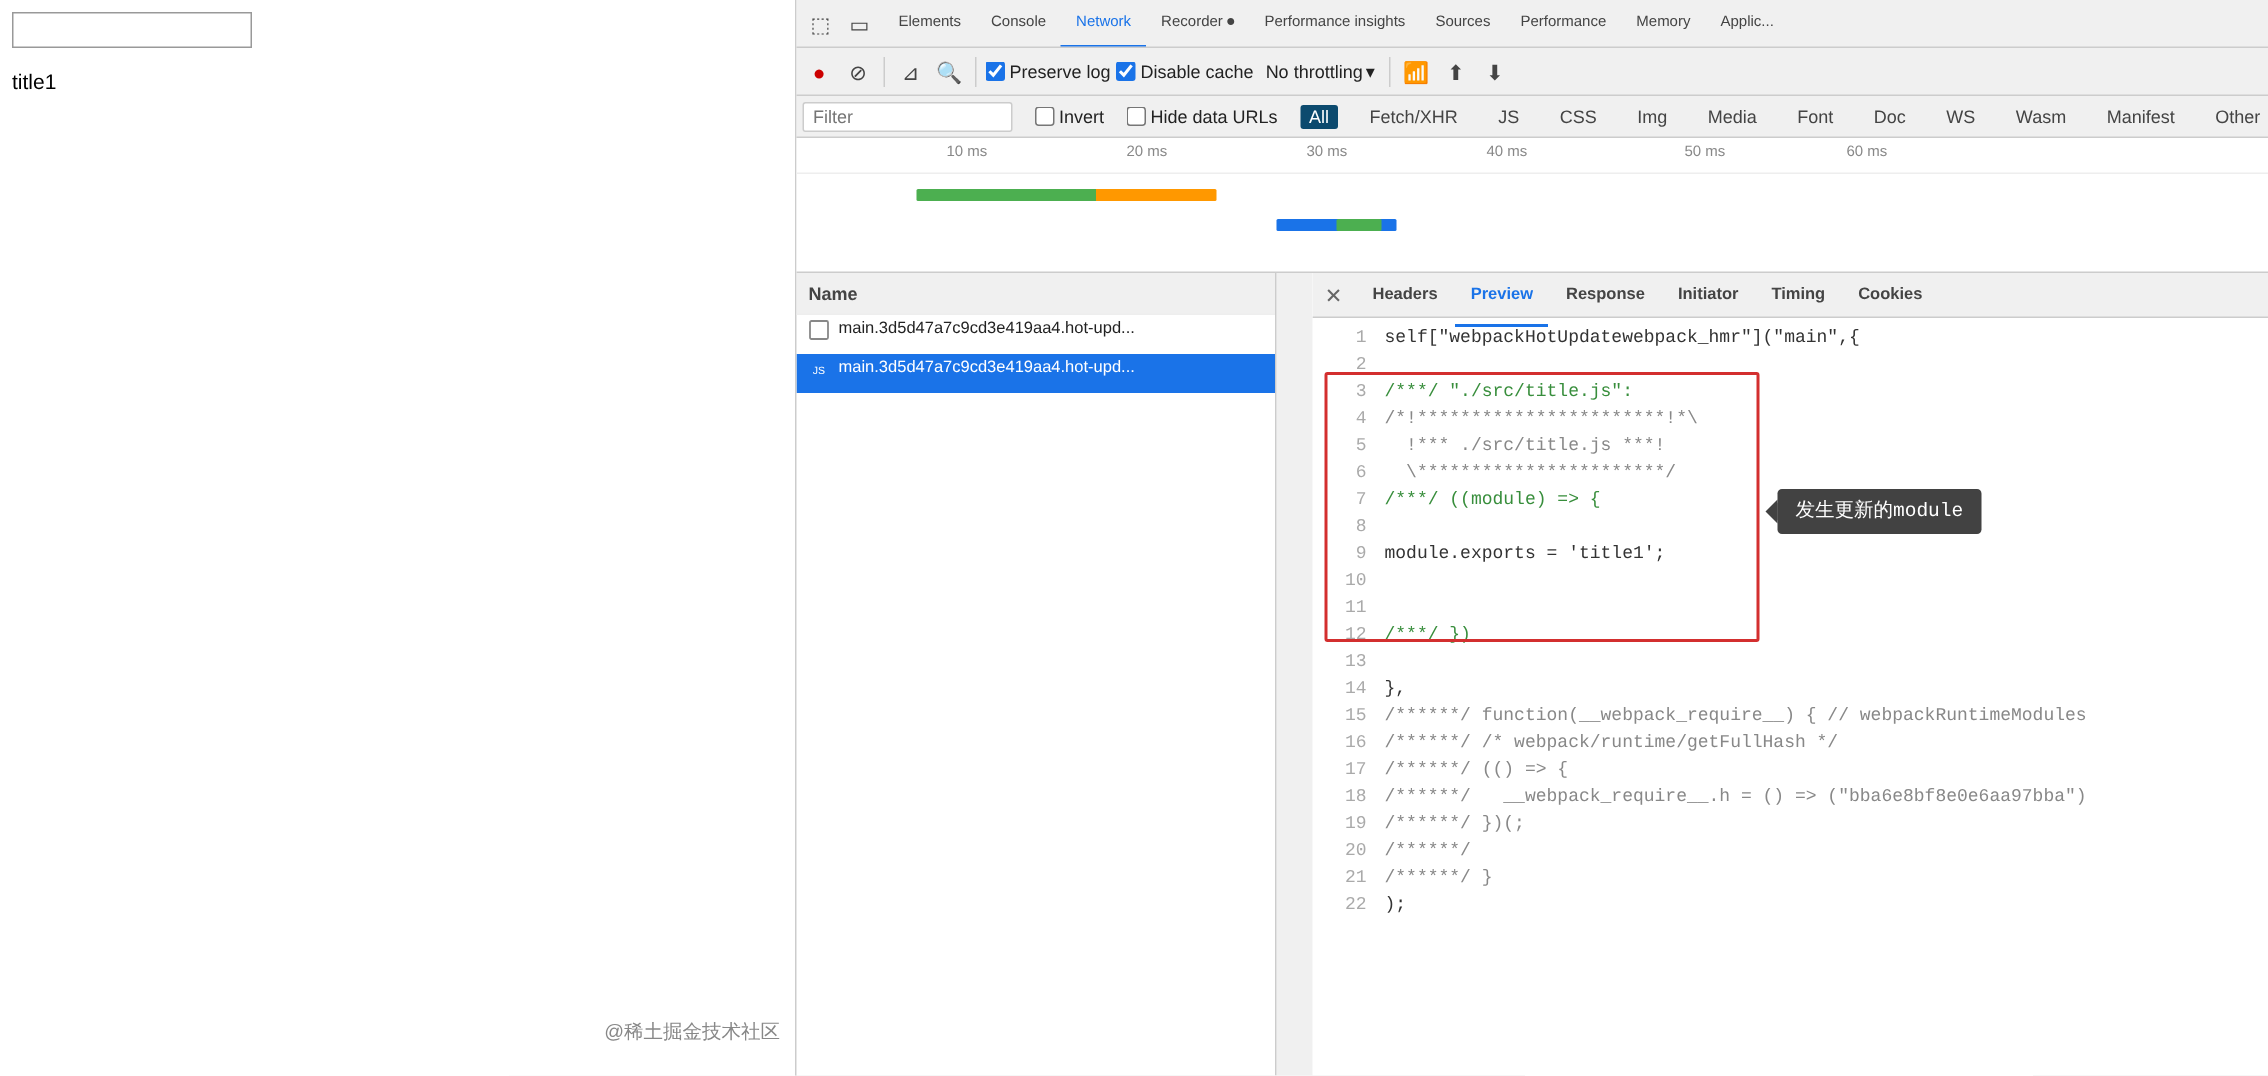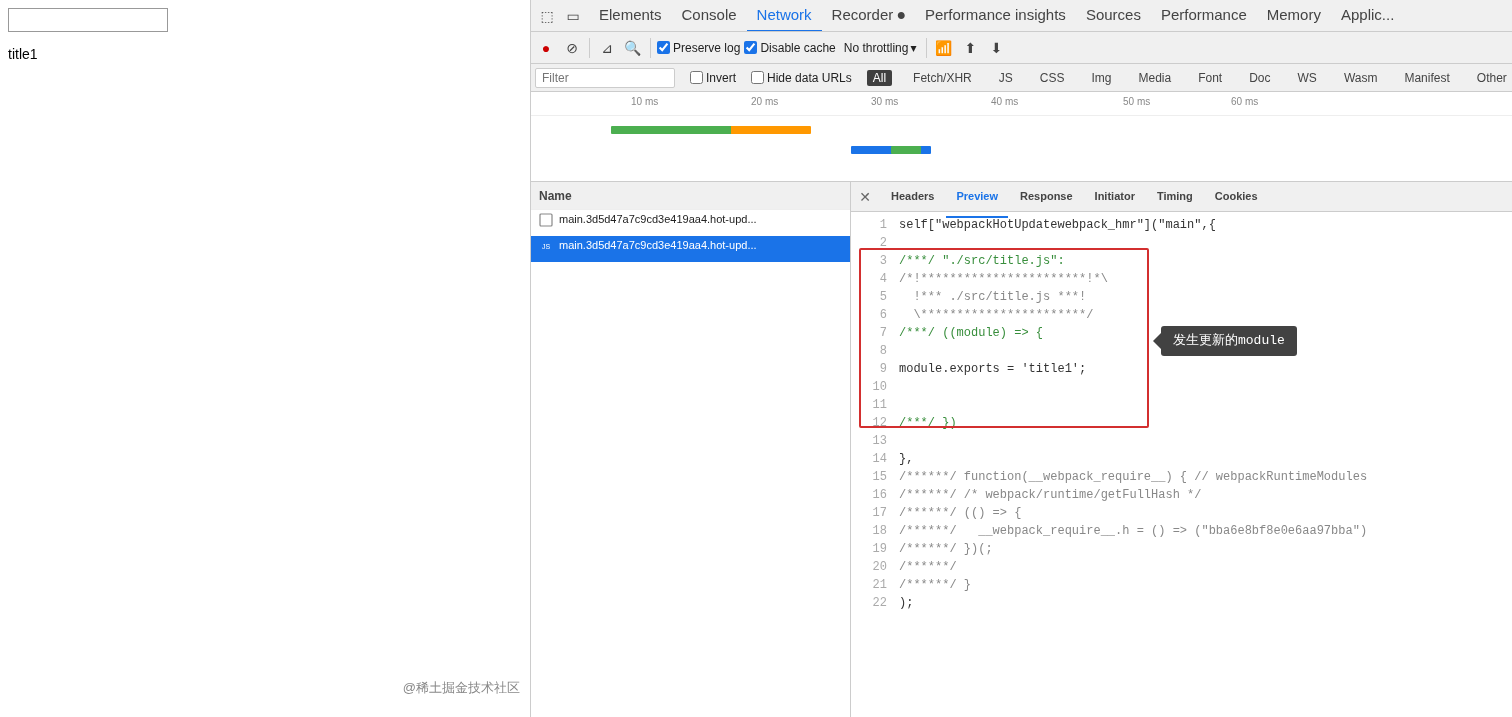--- a/index.html
+++ b/index.html
@@ -79,21 +79,21 @@
       border-radius: 2px;
       font-size: 14px;
       color: #444;
     }
 
     .dt-tab {
       padding: 0 10px;
       height: 32px;
       display: flex; align-items: center;
       cursor: pointer;
-      font-size: 15px;
+      font-size: 10px;
       color: #444;
       border-bottom: 2px solid transparent;
       white-space: nowrap;
     }
     .dt-tab.active {
       color: #1a73e8;
       border-bottom: 2px solid #1a73e8;
     }
 
     
@@ -163,21 +163,21 @@
 
     .dt-filter-btn {
       padding: 1px 6px;
       font-size: 12px;
       cursor: pointer;
       border-radius: 2px;
       color: #444;
       white-space: nowrap;
     }
     .dt-filter-btn.active {
-      background: #404040;
+      background: #0c4a6e;
       color: #fff;
     }
 
     
     .dt-timeline {
       height: 90px;
       background: #fff;
       border-bottom: 1px solid #ccc;
       flex-shrink: 0;
       position: relative;
@@ -211,20 +211,21 @@
       position: absolute;
       height: 10px;
       border-radius: 1px;
     }
 
     
     .dt-main {
       display: flex;
       flex: 1;
       overflow: hidden;
+      gap: 24px;
     }
 
     
     .dt-files {
       width: 320px;
       background: #fff;
       border-right: 1px solid #ccc;
       display: flex;
       flex-direction: column;
       flex-shrink: 0;

